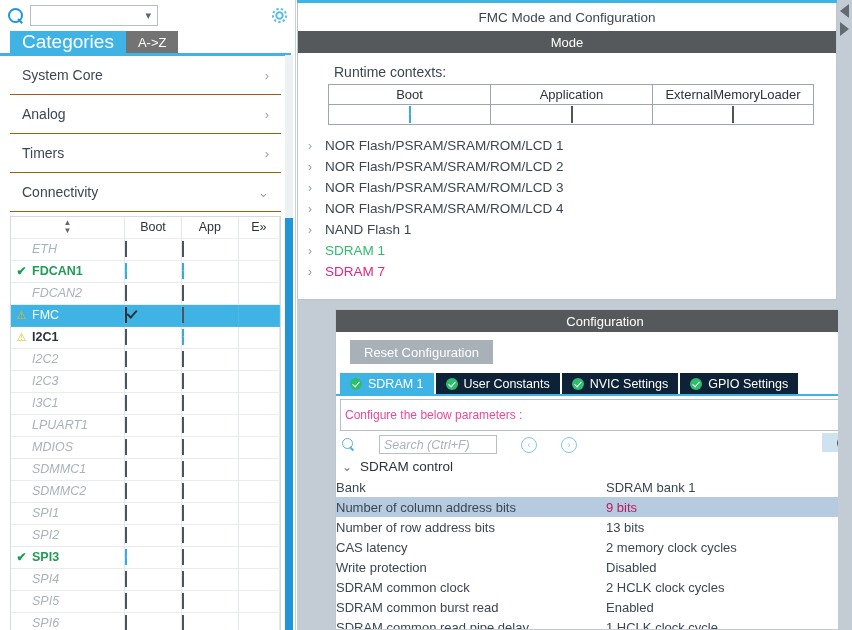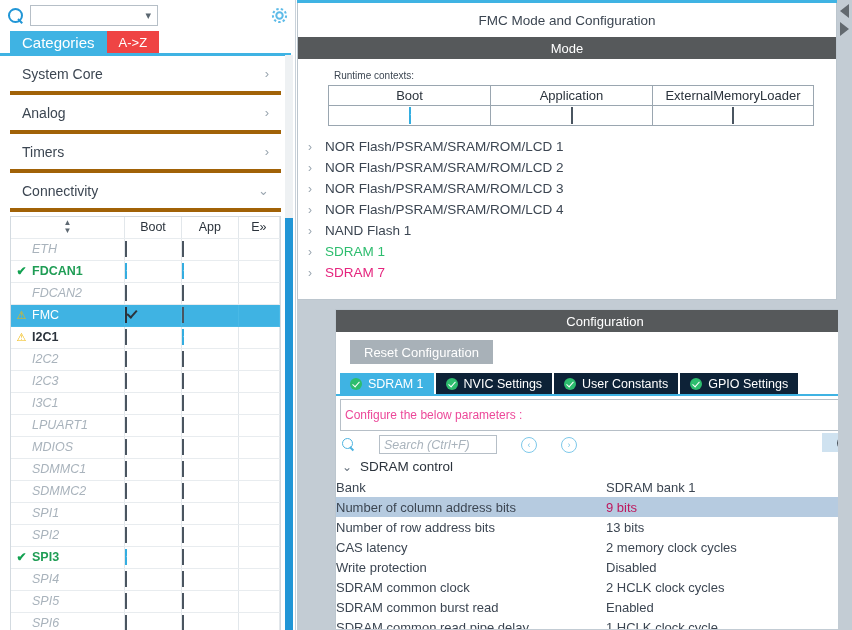--- a/index.html
+++ b/index.html
@@ -55,44 +55,44 @@
   .gear svg { display: block; }
 
   .tabs-row {
     display: flex; align-items: flex-end;
     height: 23px; padding-left: 10px;
     background: #fff;
   }
   .tab-cat {
     height: 22px; padding: 0 12px;
     background: #3fb3e3; color: #ffffff;
-    display: flex; align-items: center; font-size: 15px;
+    display: flex; align-items: center; font-size: 19px;
   }
   .tab-az {
     height: 22px; padding: 0 12px;
-    background: #ef4444; color: #ffffff;
+    background: #737373; color: #ffffff;
     display: flex; align-items: center; font-size: 13px;
   }
   .tabs-underline {
     height: 3px; background: #3fb3e3;
     margin: 0 4px 0 0;
   }
 
   .cat-area {
     position: relative;
     height: 577px;
     overflow: hidden;
     padding-left: 10px;
     padding-right: 14px;
   }
   .cat-row {
     height: 39px;
     display: flex; align-items: center;
     justify-content: space-between;
-    border-bottom: 4px solid #a16207;
+    border-bottom: 1px solid #a16207;
     color: #3c4652; font-size: 14px;
     padding: 0 12px 0 12px;
   }
   .cat-row .arr { color: #9aa6b0; font-size: 13px; }
 
   
   .periph-wrap {
     margin-top: 4px;
     border: 1px solid #d3dae0;
     border-bottom: none;
@@ -172,29 +172,29 @@
     width: 540px; height: 3px; background: #3fb3e3;
   }
   .mode-card {
     position: absolute; left: 0; top: 3px;
     width: 540px; height: 297px;
     background: #ffffff;
     border: 1px solid #bcc6ce; border-top: none;
     overflow: hidden;
   }
   .panel-title {
-    height: 34px; display: flex; align-items: center; justify-content: center;
+    height: 28px; display: flex; align-items: center; justify-content: center;
     font-size: 13.5px; color: #3c4652; background: #ffffff;
   }
   .section-bar {
     height: 22px; background: #56595b; color: #ffffff;
     display: flex; align-items: center; justify-content: center;
     font-size: 13px;
   }
-  .rt-label { margin: 11px 0 4px 36px; font-size: 10px; color: #3c4652; }
+  .rt-label { margin: 11px 0 4px 36px; font-size: 14px; color: #3c4652; }
   table.ctx {
     border-collapse: collapse; margin-left: 30px;
     table-layout: fixed; width: 485px;
   }
   table.ctx th, table.ctx td {
     border: 1px solid #9aa6b0;
     height: 20px; font-weight: normal; font-size: 13px;
     text-align: center; color: #2b333c;
   }
   col.ctx-a { width: 162px; }
@@ -679,25 +679,25 @@
         <button class="reset-btn">Reset Configuration</button>
       </div>
 
       <div class="cfgtabs" id="config-tabs">
           <div class="cfgtab active">
             <span class="tick"></span>
             <span>SDRAM 1</span>
           </div>
           <div class="cfgtab">
             <span class="tick"></span>
-            <span>NVIC Settings</span>
+            <span>User Constants</span>
           </div>
           <div class="cfgtab">
             <span class="tick"></span>
-            <span>User Constants</span>
+            <span>NVIC Settings</span>
           </div>
           <div class="cfgtab">
             <span class="tick"></span>
             <span>GPIO Settings</span>
           </div>
         </div>
       <div class="cfgtabs-rule"></div>
 
       <div class="cfg-hint">Configure the below parameters :</div>
 

